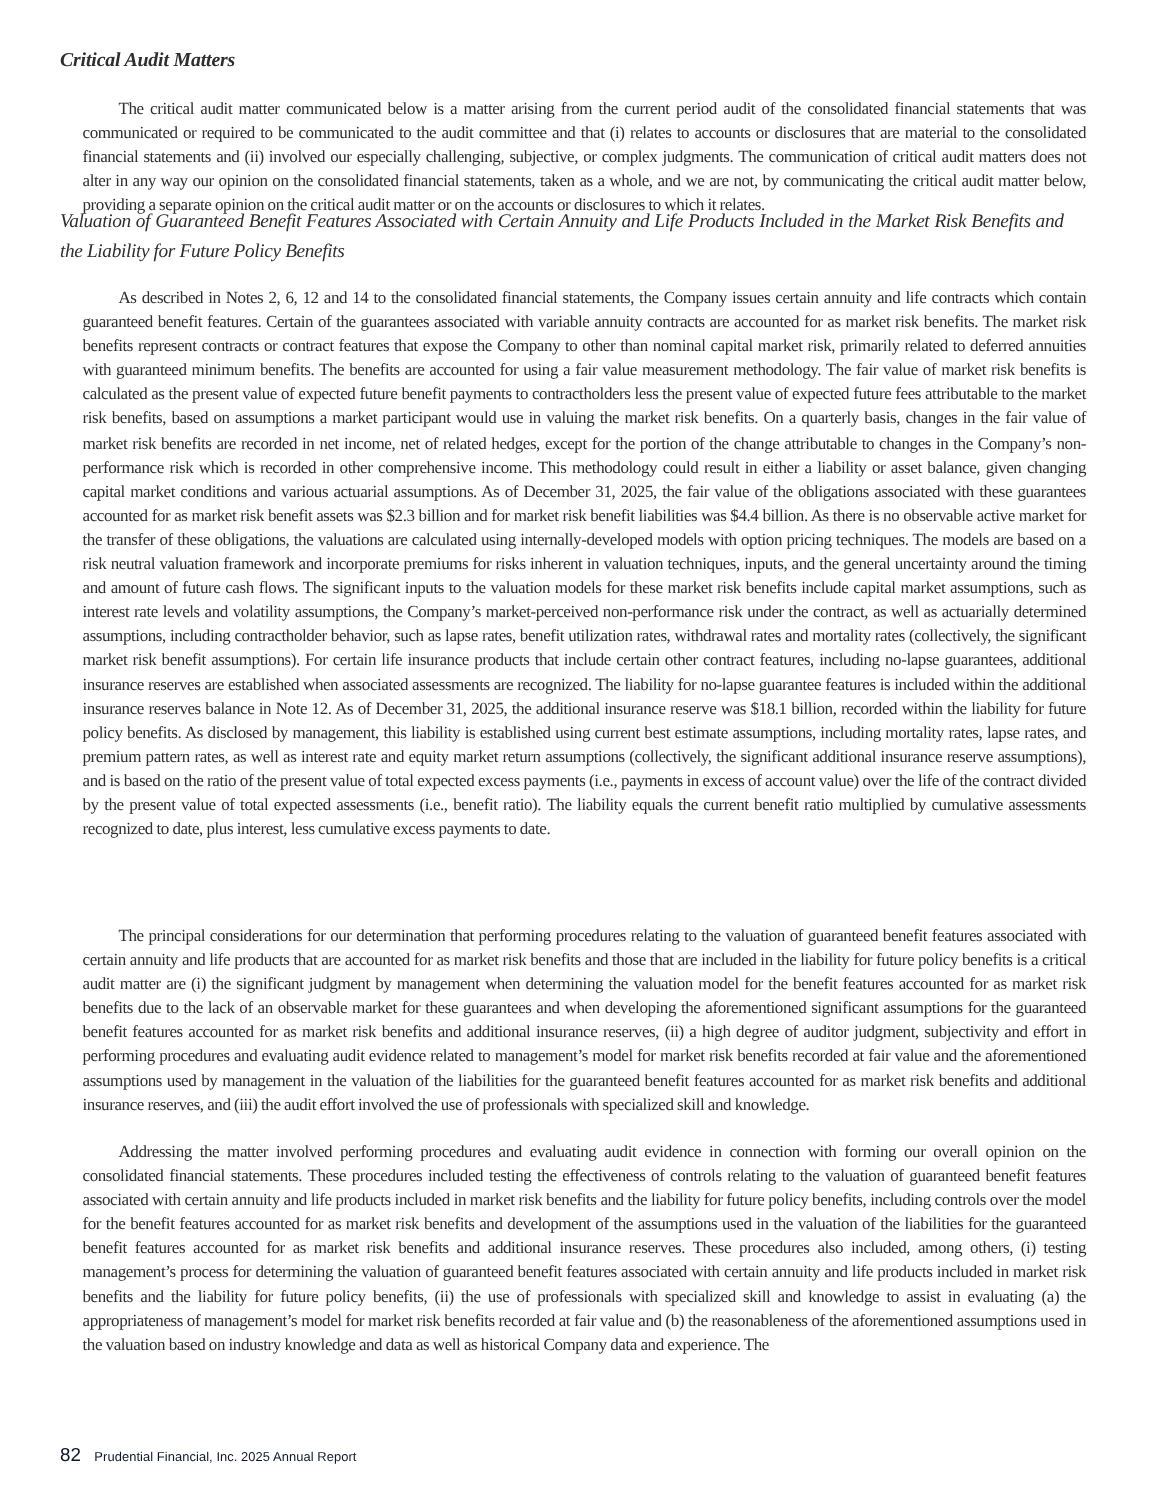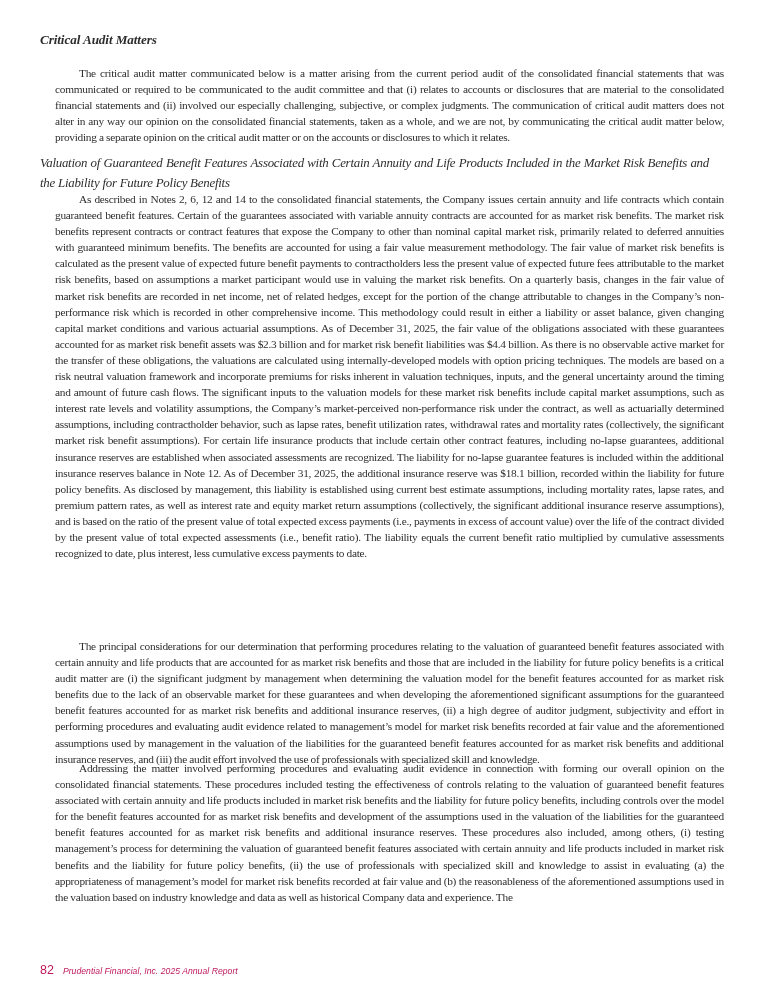--- a/index.html
+++ b/index.html
@@ -51,41 +51,40 @@
       width: 669px;
       margin: 0;
       font-size: 12.9px;
       font-style: italic;
       font-weight: normal;
       line-height: 19.5px;
       text-align: justify;
       letter-spacing: -0.25px;
     }
     #p1 { top: 50px; }
-    #h2 { top: 154px; }
+    #h2 { top: 138px; }
     #p2 { top: 176px; }
-    #p3 { top: 623px; }
+    #p3 { top: 601px; }
     #p4 { top: 745px; }
     .footer {
       position: absolute;
       left: 40px;
       top: 963px;
       display: flex;
       align-items: baseline;
       font-family: "Liberation Sans", "DejaVu Sans", sans-serif;
-      color: #be185d;
+      color: #0f172a;
     }
     .page-number {
       font-size: 12.5px;
       margin-right: 9px;
     }
     .report-name {
       font-size: 8.6px;
       letter-spacing: 0.05px;
-      font-style: italic;
     }
   </style>
 </head>
 <body>
 
 <div class="page">
   <h2 class="section-heading">Critical Audit Matters</h2>
 
   <p class="para" id="p1">The critical audit matter communicated below is a matter arising from the current period audit of the consolidated financial statements that was communicated or required to be communicated to the audit committee and that (i) relates to accounts or disclosures that are material to the consolidated financial statements and (ii) involved our especially challenging, subjective, or complex judgments. The communication of critical audit matters does not alter in any way our opinion on the consolidated financial statements, taken as a whole, and we are not, by communicating the critical audit matter below, providing a separate opinion on the critical audit matter or on the accounts or disclosures to which it relates.</p>
 

